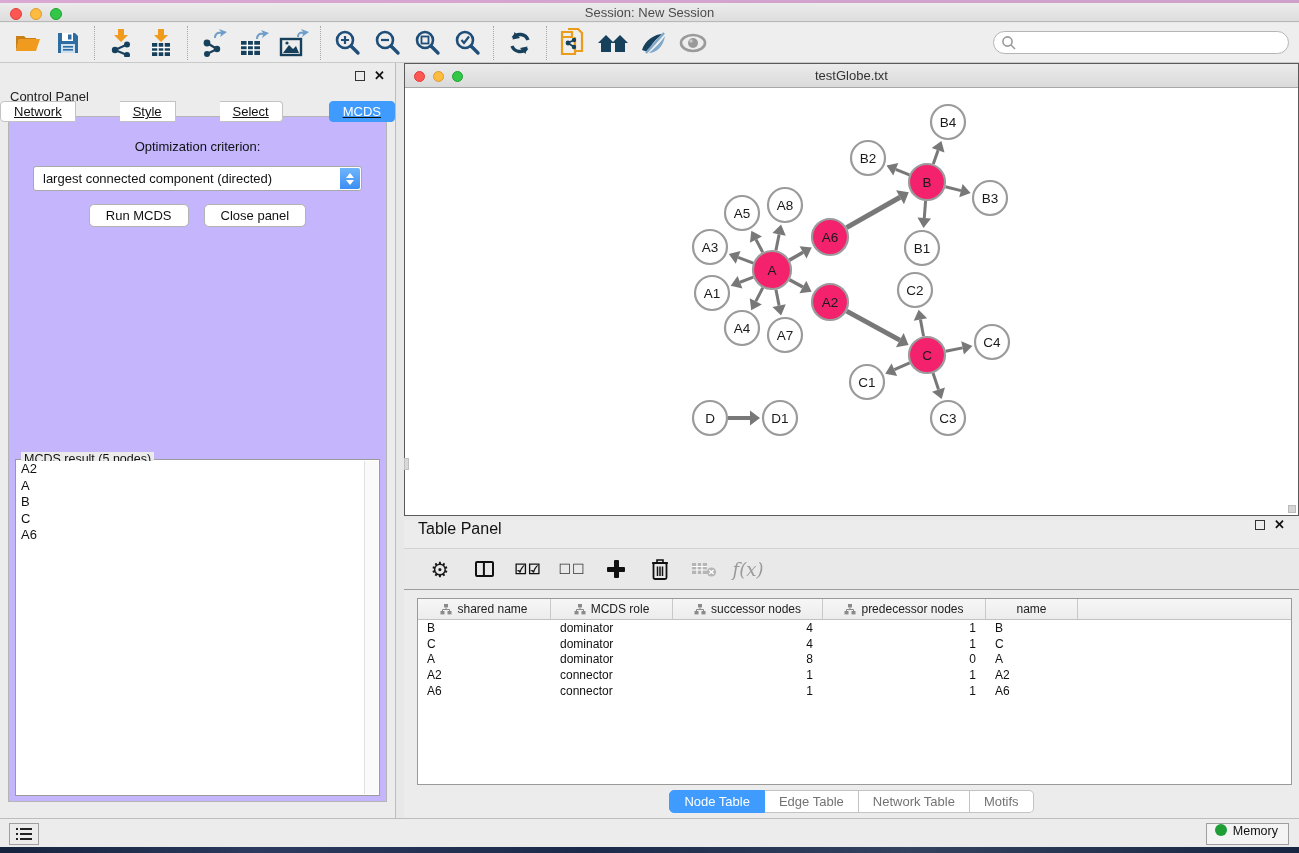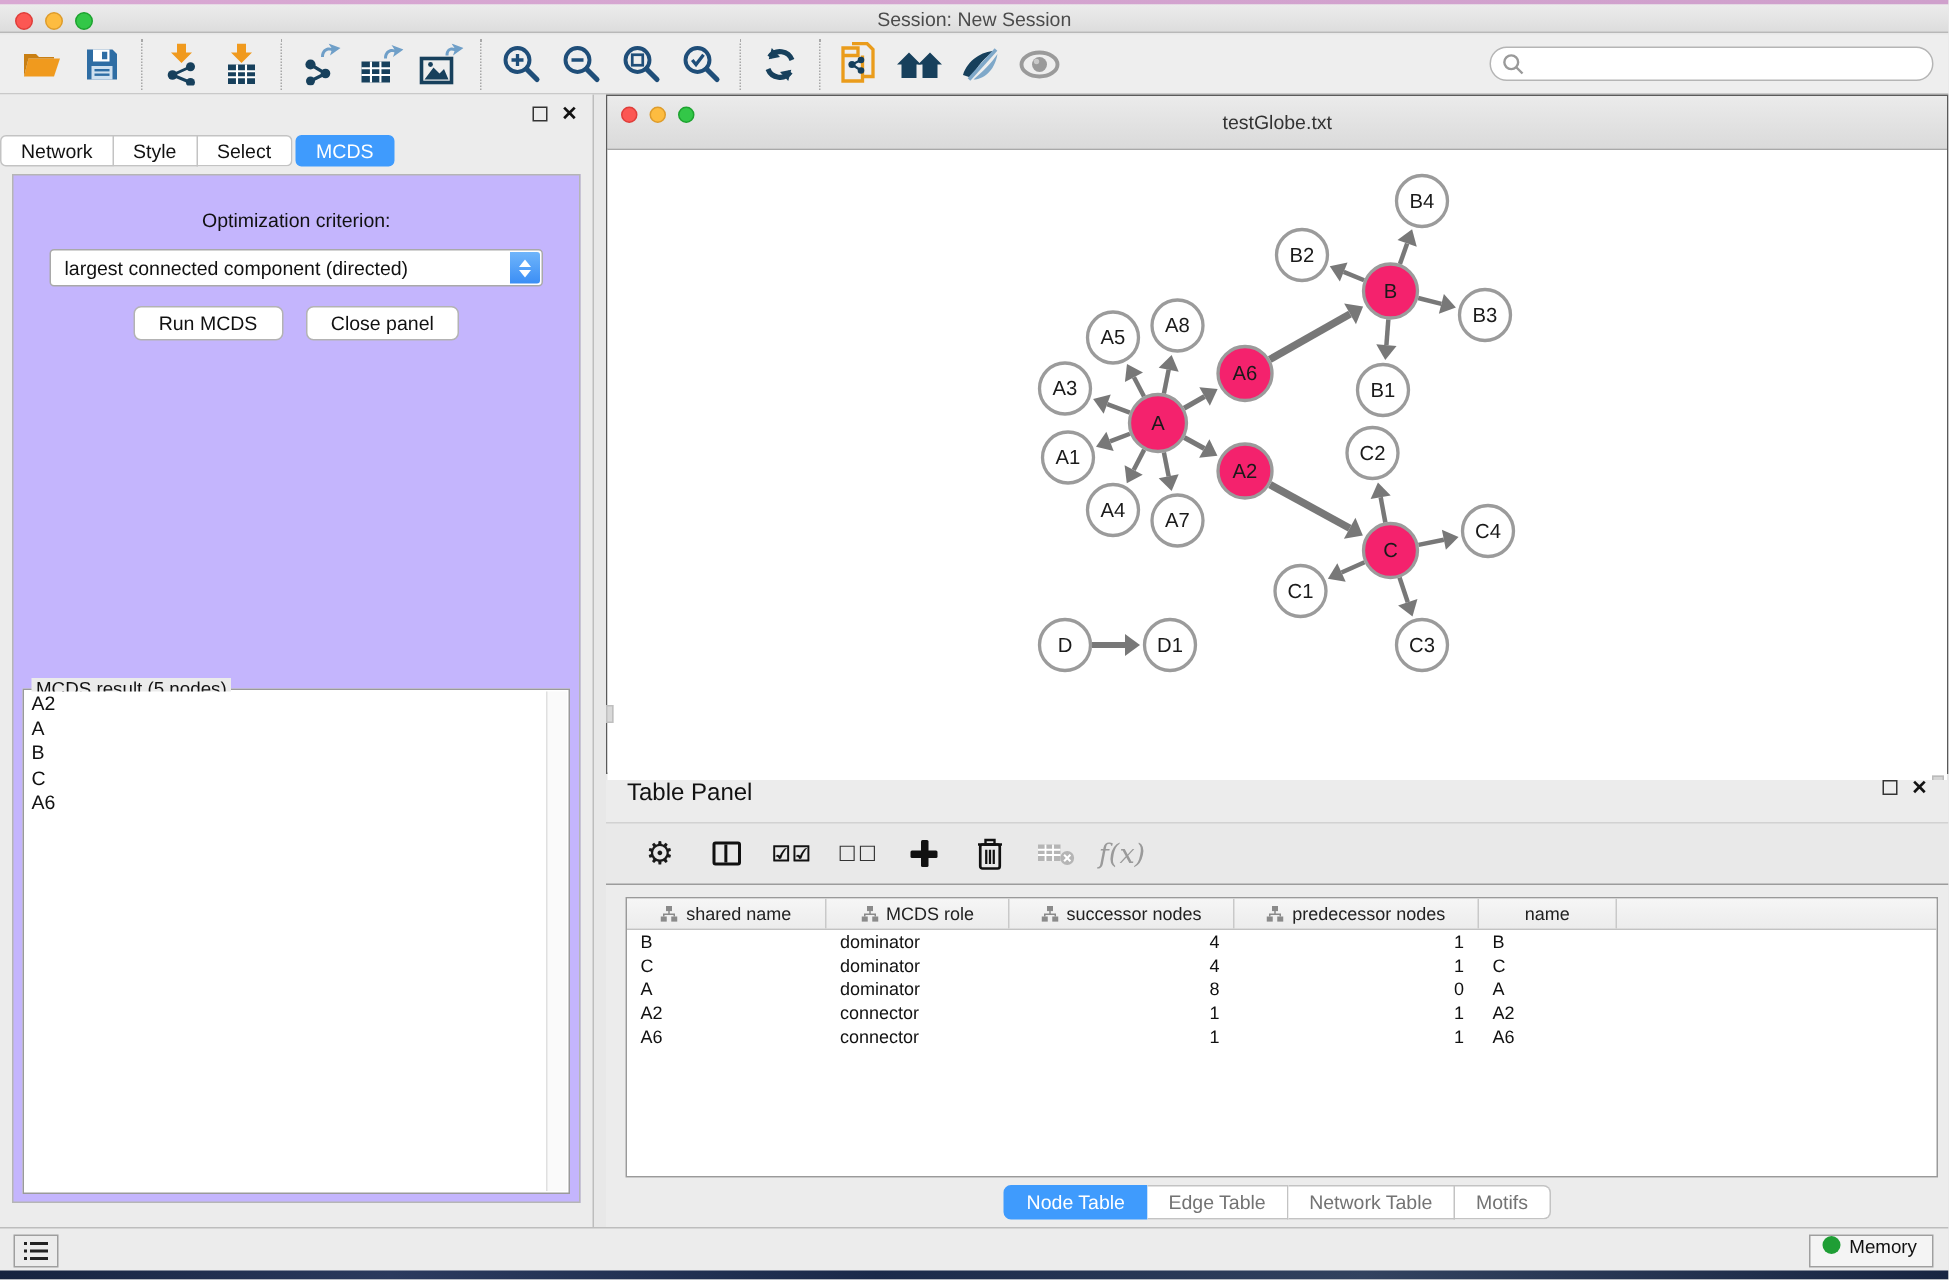--- a/index.html
+++ b/index.html
@@ -30,21 +30,21 @@
   .search-glass { position:absolute; left:8px; top:4px; pointer-events:none; }
 
   
   .control-panel { position:absolute; left:0; top:63px; width:396px; height:755px; background:#ececec; border-right:1px solid #bdbdbd; }
   .panel-head { height:26px; display:flex; align-items:center; padding:0 10px; }
   .panel-head .ph-title { font-size:13px; color:#222;margin-top:40px; }
   .panel-head .ph-icons { margin-left:auto; display:flex; gap:9px; align-items:center; }
   .float-box { width:10px; height:10px; border:1.5px solid #333; display:inline-block; }
   .close-x { font-size:13px; font-weight:bold; color:#111; line-height:10px; }
 
-  .cp-tabs { position:relative; z-index:2; display:flex; justify-content:flex-start; margin-top:1px; }
+  .cp-tabs { position:relative; z-index:2; display:flex; justify-content:space-between; margin-top:12px;text-decoration:underline; }
   .cp-tab { font-size:13px; padding:2px 13px; background:#fff; border:1px solid #c3c3c3; border-left:none; color:#111; cursor:pointer; }
   .cp-tab:first-child { border-left:1px solid #c3c3c3; border-radius:4px 0 0 4px; }
   .cp-tab.active { background:#3f9bfd; color:#fff; border:1px solid #3f9bfd; border-radius:4px; margin-left:2px; }
   .cp-tab.last-plain { border-radius:0 4px 4px 0; }
 
   .cp-body { position:absolute; left:8px; right:8px; top:53px; bottom:16px; border:1px solid #b5b5b5; background:#c4b5fd; }
   .opt-label { text-align:center; font-size:13px; margin-top:22px; color:#111; }
   .combo { position:relative; margin:12px 24px 0 24px; height:25px; background:#fff; border:1px solid #a9a9a9; border-radius:3px; display:flex; align-items:center; cursor:pointer; }
   .combo .combo-text { font-size:13px; padding-left:9px; color:#111; }
   .combo .stepper { position:absolute; right:1px; top:1px; bottom:1px; width:20px; background:linear-gradient(#6fb5fb,#3b8ef5); border-radius:0 2px 2px 0; display:flex; flex-direction:column; align-items:center; justify-content:center; gap:2px; }
@@ -54,21 +54,21 @@
   .cp-btn { font-size:13px; padding:3px 16px; background:#fff; border:1px solid #b3b3b3; border-radius:5px; cursor:pointer; color:#111; }
 
   .result-fieldset { position:absolute; left:6px; right:6px; bottom:5px; height:337px; border:1px solid #9a9a9a; background:#fff; }
   .result-legend { position:absolute; top:-8px; left:5px; background:#ebebeb; padding:0 3px; font-size:12.5px; color:#111; }
   .result-list { position:absolute; inset:1px 15px 1px 1px; background:#fff; overflow:hidden; }
   .result-item { font-size:13px; line-height:16.5px; padding-left:4px; cursor:default; }
   .result-scroll { position:absolute; top:1px; bottom:1px; right:1px; width:14px; background:#fafafa; border-left:1px solid #e0e0e0; }
 
   
   .net-window { position:absolute; left:404px; top:63px; width:895px; height:453px; border:1px solid #5a5a5a; background:#fff; }
-  .net-titlebar { height:36px; background:linear-gradient(#ebebeb,#dadada); border-bottom:1px solid #a8a8a8; display:flex; align-items:center; justify-content:center; position:relative;text-align:center; }
+  .net-titlebar { height:24px; background:linear-gradient(#ebebeb,#dadada); border-bottom:1px solid #a8a8a8; display:flex; align-items:center; justify-content:center; position:relative;text-align:center; }
   .net-titlebar .nt-title { font-size:13px; color:#333; }
   .net-lights { position:absolute; left:9px; top:7px; display:flex; gap:8px; }
   .net-lights .light { width:11px; height:11px; }
   .net-canvas { position:relative; width:893px; height:427px; background:#fff; }
   .resize-grip { position:absolute; right:2px; bottom:2px; width:8px; height:8px; background:#d5d5d5; border:1px solid #bbb; }
   .mini-scroll-left { position:absolute; left:-1px; top:370px; width:5px; height:12px; background:#d8d8d8; border:1px solid #bfbfbf; }
 
   
   .table-panel { position:absolute; left:404px; top:520px; width:895px; height:298px; background:#ececec; }
   .tp-head { height:26px; display:flex; align-items:flex-start; padding:0 14px; }

